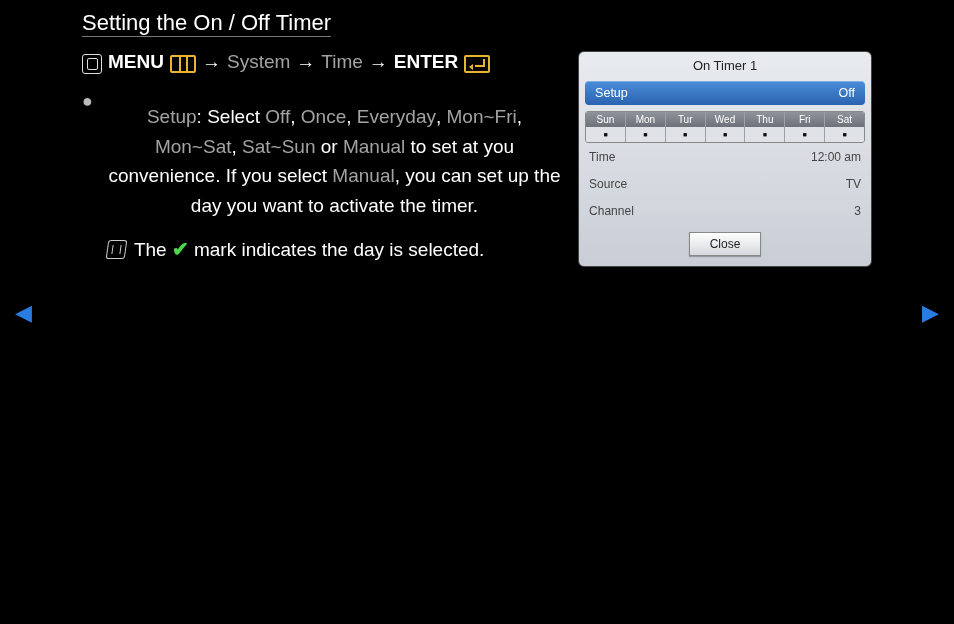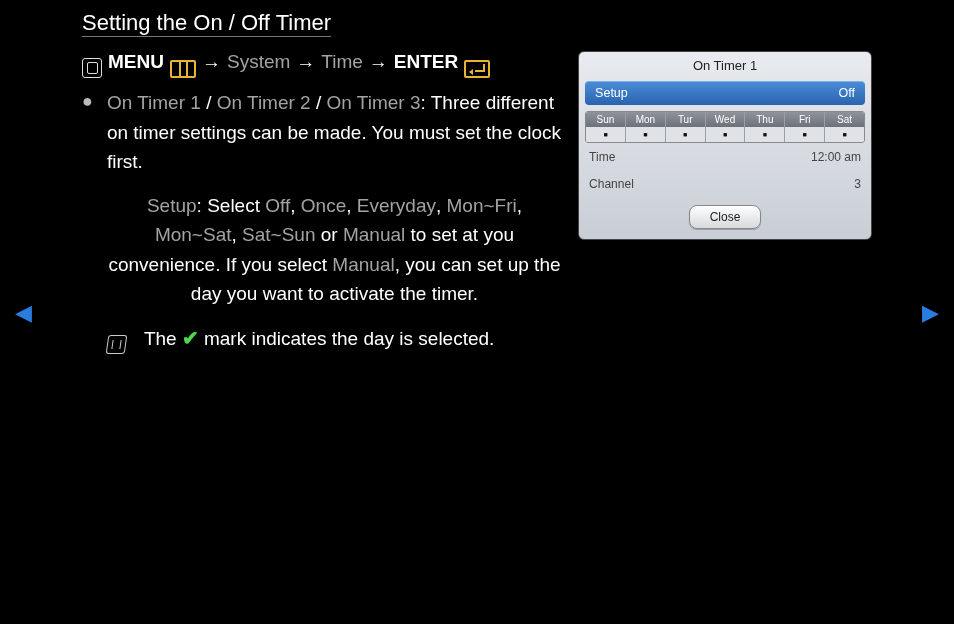--- a/index.html
+++ b/index.html
@@ -35,21 +35,21 @@
     display: flex;
     align-items: flex-start;
   }
   .left-col {
     width: 500px;
     font-size: 19px;
     line-height: 1.55;
   }
   .nav-line {
     display: flex;
-    align-items: flex-end;
+    align-items: center;
     gap: 6px;
     margin-bottom: 12px;
   }
   .remote-icon {
     width: 18px;
     height: 18px;
     border: 1.2px solid #ddd;
     border-radius: 3px;
     display: inline-flex;
     align-items: center;
@@ -123,22 +123,22 @@
     font-size: 18px;
     line-height: 1.5;
     color: #bbb;
   }
   .para2 {
     margin-top: 14px;
     text-align: center;
   }
   .note-row {
     display: flex;
-    align-items: flex-end;
-    gap: 18px;
+    align-items: center;
+    gap: 8px;
     margin-top: 14px;
   }
   .note-icon {
     width: 17px;
     height: 17px;
     border: 1.2px solid #ccc;
     border-radius: 3px;
     display: inline-flex;
     align-items: center;
     justify-content: center;
@@ -223,21 +223,21 @@
     color: #444;
     border-top: 1px solid rgba(0,0,0,0);
   }
   .kv + .kv { }
   .close-btn {
     margin: 8px auto 10px;
     width: 70px;
     text-align: center;
     padding: 4px 0;
     border: 1px solid #888;
-    border-radius: 8px;
+    border-radius: 0;
     background: linear-gradient(#fefefe,#d6d9de);
     font-size: 12px;
     color: #222;
     box-shadow: 0 1px 1px rgba(0,0,0,.25);
   }
 
   .nav-prev, .nav-next {
     position: absolute;
     top: 300px;
     font-size: 22px;
@@ -280,23 +280,20 @@
           <span class="arrow">→</span>
           <span class="hl">Time</span>
           <span class="arrow">→</span>
           <span class="enter-word">ENTER</span>
           <span class="enter-icon"></span>
         </div>
 
         <div class="bullet-row">
           <div class="bullet">●</div>
           <div>
-            <div>
-              <span class="hl">On Timer 1</span><span> / </span><span class="hl">On Timer 2</span><span> / </span><span class="hl">On Timer 3</span><span>: Three different on timer settings can be made. You must set the clock first.</span>
-            </div>
 
             <div class="para2">
               <span class="hl">Setup</span><span>: Select </span><span class="hl">Off</span><span>, </span><span class="hl">Once</span><span>, </span><span class="hl">Everyday</span><span>, </span><span class="hl">Mon~Fri</span><span>, </span><span class="hl">Mon~Sat</span><span>, </span><span class="hl">Sat~Sun</span><span> or </span><span class="hl">Manual</span><span> to set at you convenience. If you select </span><span class="hl">Manual</span><span>, you can set up the day you want to activate the timer.</span>
             </div>
 
             <div class="note-row">
               <span class="note-icon"></span>
               <span>
                 <span>The </span>
                 <span class="check">✔</span>
@@ -332,20 +329,24 @@
             <div class="day-cell">■</div>
             <div class="day-cell">■</div>
           </div>
         </div>
 
         <div class="kv">
           <span>Time</span>
           <span>12:00 am</span>
         </div>
         <div class="kv">
+          <span>Source</span>
+          <span>TV</span>
+        </div>
+        <div class="kv">
           <span>Channel</span>
           <span>3</span>
         </div>
 
         <div class="close-btn">Close</div>
       </div>
     </div>
   </div>
 
 </div>

